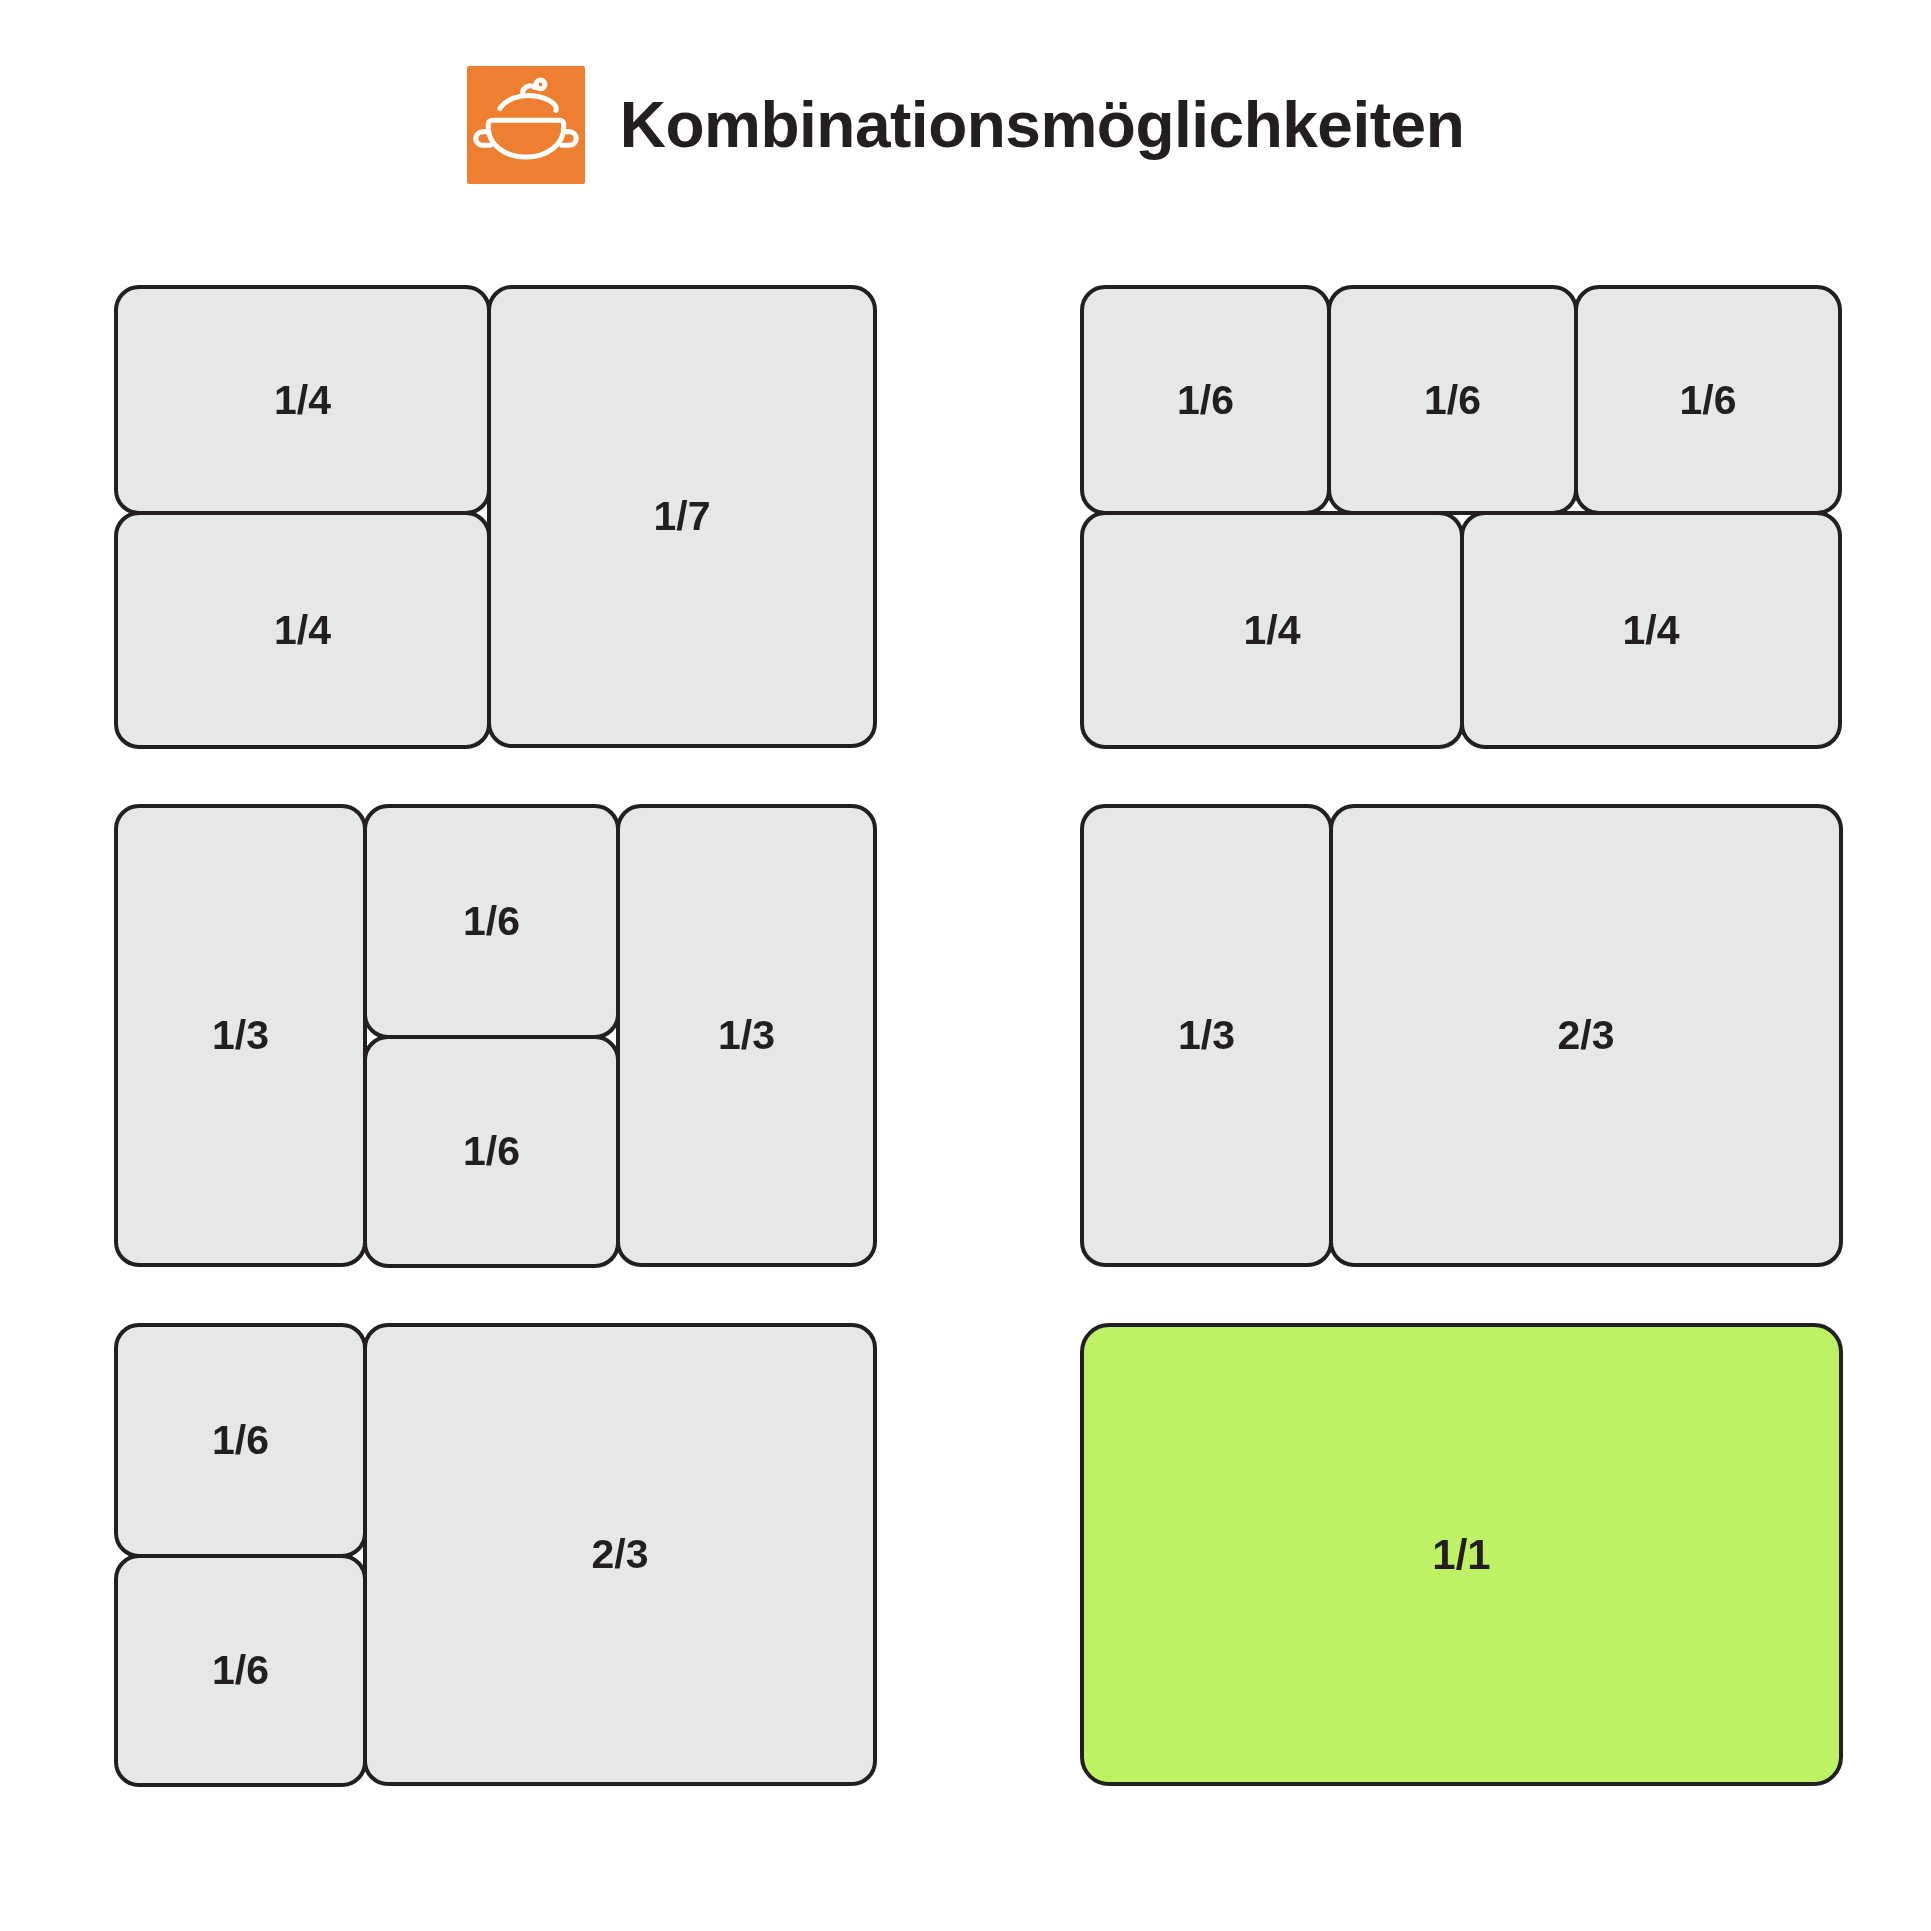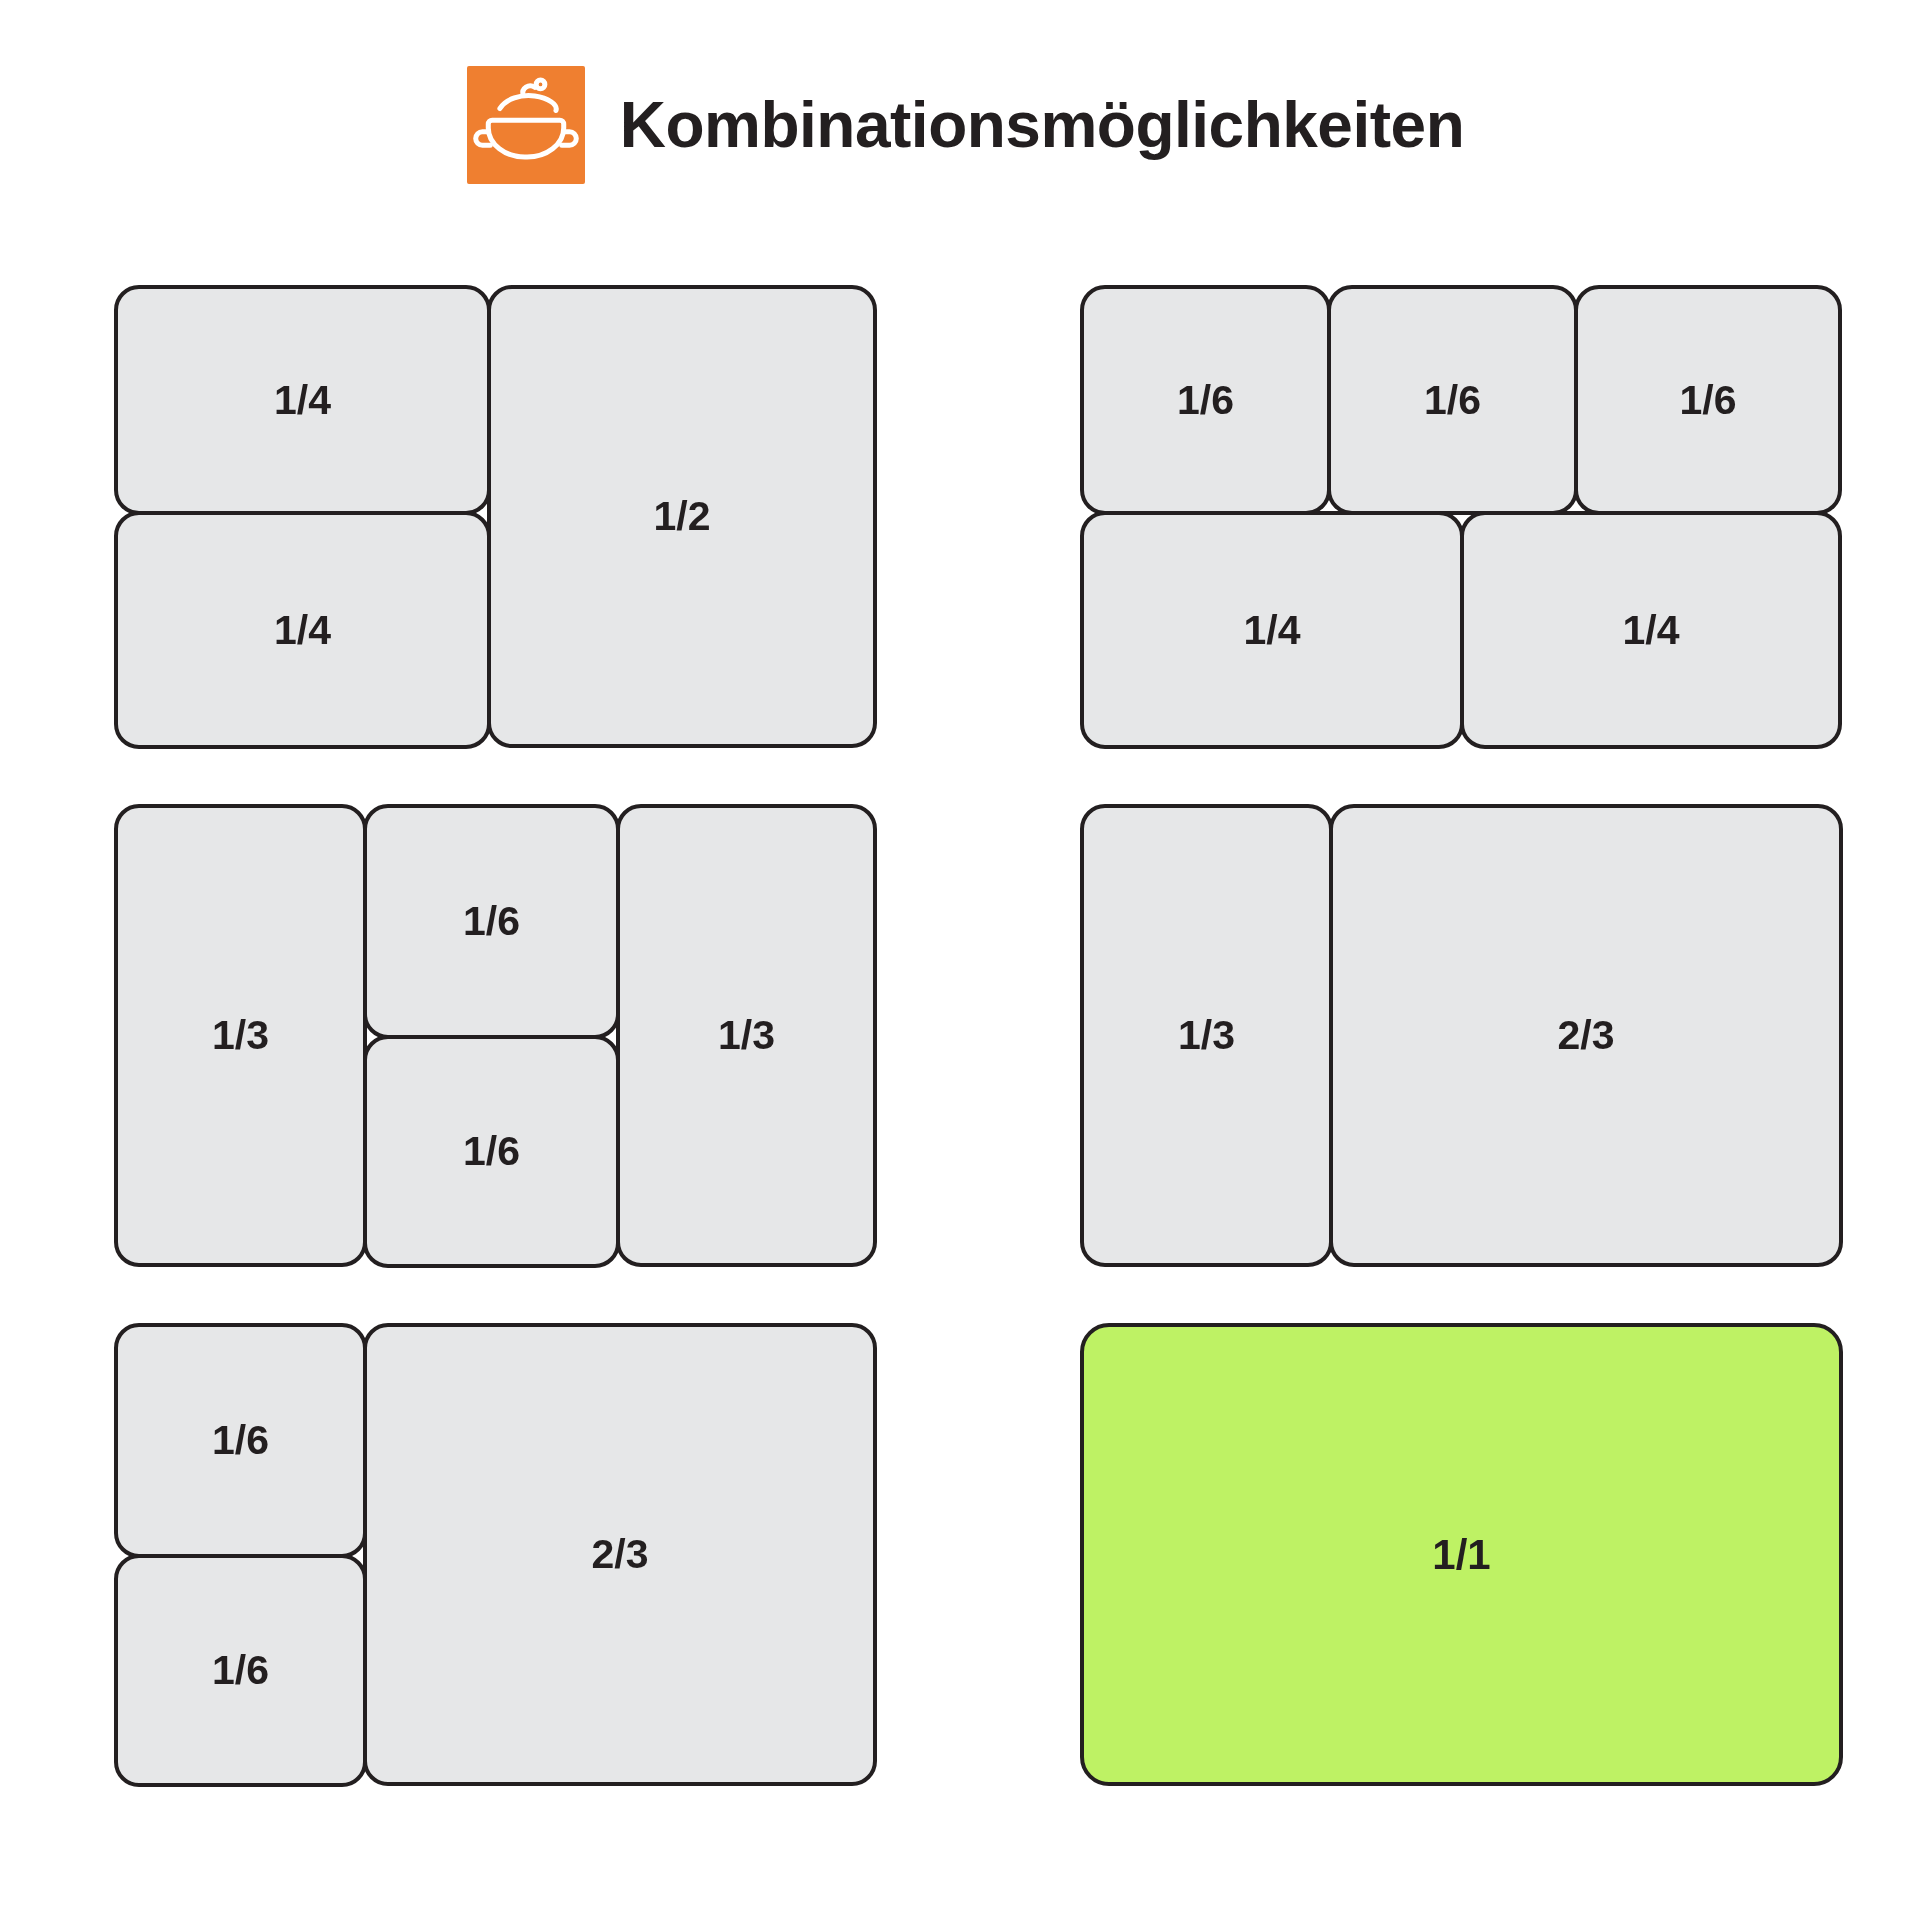--- a/index.html
+++ b/index.html
@@ -141,21 +141,21 @@
   <div class="combos">
 
     <div class="combo">
       <div class="pan c1-a">
         <span class="label">1/4</span>
       </div>
       <div class="pan c1-b">
         <span class="label">1/4</span>
       </div>
       <div class="pan c1-c">
-        <span class="label">1/2</span>
+        <span class="label">1/7</span>
       </div>
     </div>
 
     <div class="combo">
       <div class="pan c2-a">
         <span class="label">1/6</span>
       </div>
       <div class="pan c2-b">
         <span class="label">1/6</span>
       </div>

